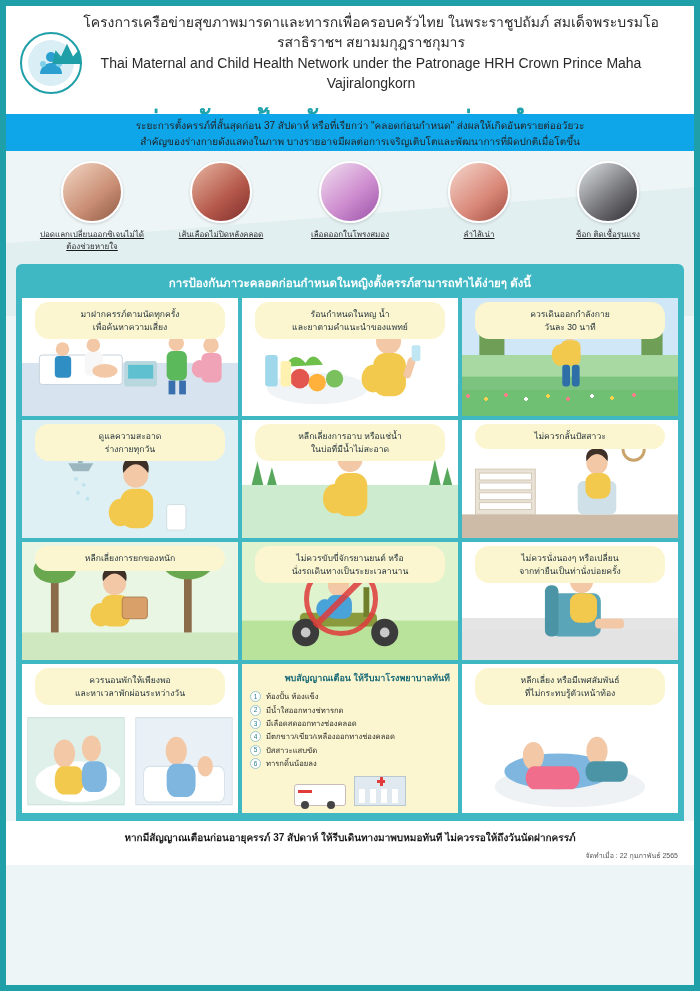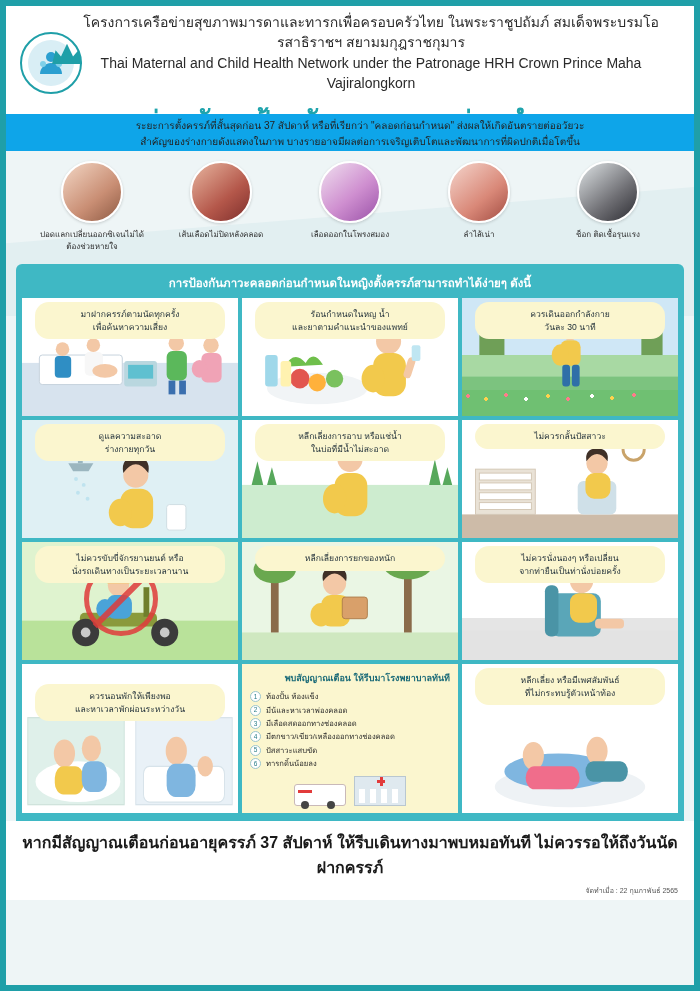--- a/index.html
+++ b/index.html
@@ -86,20 +86,21 @@
     z-index:0;
   }
 
   
   .risks {
     position:relative;
     z-index:2;
     display:flex;
     justify-content:space-between;
     padding:10px 26px 6px 26px;
+    text-decoration:underline;
   }
   .risk {
     width:120px;
     text-align:center;
   }
   .risk .circ {
     width:62px;height:62px;border-radius:50%;
     margin:0 auto 6px auto;
     border:2px solid #ffffff;
     box-shadow:0 1px 3px rgba(0,0,0,.18);
@@ -225,21 +226,21 @@
   }
 
   
   .footer {
     position:relative;
     background:#ffffff;
     padding:9px 10px 4px 10px;
     text-align:center;
   }
   .footer-main {
-    font-size:16px;
+    font-size:10px;
     color:#1a1a1a;
     font-weight:bold;
   }
   .footer-date {
     margin-top:5px;
     text-align:right;
     font-size:7px;
     color:#555;
     padding-right:6px;
   }
@@ -456,20 +457,38 @@
             <rect x="120" y="62" width="40" height="34" rx="6" fill="#cfe0e8"></rect>
             <circle cx="140" cy="44" r="11" fill="#f3c8a6"></circle>
             <path d="M129 42 q11 -15 22 0 q2 -13 -11 -13 q-13 0 -11 13z" fill="#3f3027"></path>
             <rect x="128" y="54" width="26" height="26" rx="9" fill="#f2c94c"></rect>
           </svg>
         </div>
         <div class="bubble" style="white-space:pre-line">ไม่ควรกลั้นปัสสาวะ</div>
       </div>
 
       <div class="cell">
+        <div class="art bg-lift">
+          <svg width="100%" height="100%" viewBox="0 0 224 120" preserveAspectRatio="none" aria-hidden="true">
+            <rect x="0" y="92" width="224" height="28" fill="#cfe8c0"></rect>
+            <rect x="168" y="24" width="8" height="68" fill="#8a6b4a"></rect>
+            <ellipse cx="172" cy="22" rx="26" ry="16" fill="#6aa84f"></ellipse>
+            <rect x="30" y="30" width="8" height="62" fill="#8a6b4a"></rect>
+            <ellipse cx="34" cy="28" rx="22" ry="14" fill="#6aa84f"></ellipse>
+            <circle cx="96" cy="42" r="12" fill="#f3c8a6"></circle>
+            <path d="M84 40 q12 -16 24 0 q3 -14 -12 -14 q-15 0 -12 14z" fill="#3f3027"></path>
+            <rect x="82" y="54" width="30" height="32" rx="10" fill="#f2c94c"></rect>
+            <ellipse cx="82" cy="74" rx="11" ry="12" fill="#f2c94c"></ellipse>
+            <rect x="104" y="56" width="26" height="22" rx="3" fill="#d9a06a" stroke="#b07f4e"></rect>
+          </svg>
+        </div>
+        <div class="bubble" style="white-space:pre-line">หลีกเลี่ยงการยกของหนัก</div>
+      </div>
+
+      <div class="cell">
         <div class="art bg-moto">
           <svg width="100%" height="100%" viewBox="0 0 224 120" preserveAspectRatio="none" aria-hidden="true">
             <rect x="0" y="80" width="224" height="40" fill="#b9e29a"></rect>
             <rect x="60" y="72" width="80" height="14" rx="5" fill="#8a9a3c"></rect>
             <circle cx="66" cy="92" r="14" fill="#3b3b3b"></circle>
               <circle cx="66" cy="92" r="5" fill="#c9c9c9"></circle>
             <circle cx="148" cy="92" r="14" fill="#3b3b3b"></circle>
               <circle cx="148" cy="92" r="5" fill="#c9c9c9"></circle>
             <circle cx="100" cy="44" r="11" fill="#f3c8a6"></circle>
             <path d="M88 42 a12 12 0 0 1 24 0z" fill="#f2c94c"></path>
@@ -477,56 +496,38 @@
             <ellipse cx="86" cy="68" rx="9" ry="10" fill="#4aa3d8"></ellipse>
             <rect x="126" y="46" width="6" height="30" fill="#6f7f2c"></rect>
           </svg>
           <div class="no-cross" style="left:62px;top:20px;"></div>
         </div>
         <div class="bubble" style="white-space:pre-line">ไม่ควรขับขี่จักรยานยนต์ หรือ
 นั่งรถเดินทางเป็นระยะเวลานาน</div>
       </div>
 
       <div class="cell">
-        <div class="art bg-lift">
-          <svg width="100%" height="100%" viewBox="0 0 224 120" preserveAspectRatio="none" aria-hidden="true">
-            <rect x="0" y="92" width="224" height="28" fill="#cfe8c0"></rect>
-            <rect x="168" y="24" width="8" height="68" fill="#8a6b4a"></rect>
-            <ellipse cx="172" cy="22" rx="26" ry="16" fill="#6aa84f"></ellipse>
-            <rect x="30" y="30" width="8" height="62" fill="#8a6b4a"></rect>
-            <ellipse cx="34" cy="28" rx="22" ry="14" fill="#6aa84f"></ellipse>
-            <circle cx="96" cy="42" r="12" fill="#f3c8a6"></circle>
-            <path d="M84 40 q12 -16 24 0 q3 -14 -12 -14 q-15 0 -12 14z" fill="#3f3027"></path>
-            <rect x="82" y="54" width="30" height="32" rx="10" fill="#f2c94c"></rect>
-            <ellipse cx="82" cy="74" rx="11" ry="12" fill="#f2c94c"></ellipse>
-            <rect x="104" y="56" width="26" height="22" rx="3" fill="#d9a06a" stroke="#b07f4e"></rect>
-          </svg>
-        </div>
-        <div class="bubble" style="white-space:pre-line">หลีกเลี่ยงการยกของหนัก</div>
-      </div>
-
-      <div class="cell">
         <div class="art bg-sit">
           <svg width="100%" height="100%" viewBox="0 0 224 120" preserveAspectRatio="none" aria-hidden="true">
             <rect x="0" y="90" width="224" height="30" fill="#e3e3e3"></rect>
             <circle cx="186" cy="20" r="12" fill="none" stroke="#9fb2ba" stroke-width="3"></circle>
             <rect x="92" y="52" width="52" height="44" rx="8" fill="#5aa6b8"></rect>
             <rect x="86" y="44" width="14" height="52" rx="6" fill="#4a94a6"></rect>
             <circle cx="124" cy="40" r="12" fill="#f3c8a6"></circle>
             <path d="M112 38 q12 -16 24 0 q3 -14 -12 -14 q-15 0 -12 14z" fill="#3f3027"></path>
             <rect x="112" y="52" width="28" height="30" rx="9" fill="#f2c94c"></rect>
             <rect x="138" y="78" width="30" height="10" rx="4" fill="#f3c8a6"></rect>
           </svg>
         </div>
         <div class="bubble" style="white-space:pre-line">ไม่ควรนั่งนองๆ หรือเปลี่ยน
 จากท่ายืนเป็นท่านั่งบ่อยครั้ง</div>
       </div>
 
       <div class="cell">
-        <div class="bubble" style="white-space:pre-line;margin-top:20px">ควรนอนพักให้เพียงพอ
+        <div class="bubble" style="white-space:pre-line;margin-top:4px">ควรนอนพักให้เพียงพอ
 และหาเวลาพักผ่อนระหว่างวัน</div>
         <div class="art bg-sleep" style="top:46px">
           <svg width="100%" height="100%" viewBox="0 0 224 80" preserveAspectRatio="none" aria-hidden="true">
             <rect x="6" y="6" width="100" height="68" fill="#dff0ea" stroke="#cfe3dc"></rect>
             <ellipse cx="58" cy="56" rx="44" ry="16" fill="#ffffff"></ellipse>
             <circle cx="44" cy="34" r="11" fill="#f3c8a6"></circle>
             <rect x="34" y="44" width="30" height="22" rx="9" fill="#f2c94c"></rect>
             <circle cx="72" cy="30" r="10" fill="#f3c8a6"></circle>
             <rect x="62" y="40" width="26" height="24" rx="9" fill="#7fb6e0"></rect>
             <rect x="118" y="6" width="100" height="68" fill="#e9f1f7" stroke="#d7e3ea"></rect>
@@ -540,21 +541,21 @@
 
       <div class="cell" style="background:#fbf6cf">
         <div class="signs">
           <div class="signs-title">พบสัญญาณเตือน ให้รีบมาโรงพยาบาลทันที</div>
           <div class="sign-row">
               <span class="num">1</span>
               <span>ท้องปั้น ท้องแข็ง</span>
             </div>
           <div class="sign-row">
               <span class="num">2</span>
-              <span>มีน้และหาเวลาพ่องคลอด</span>
+              <span>มีน้ำใสออกทางช่ทารกด</span>
             </div>
           <div class="sign-row">
               <span class="num">3</span>
               <span>มีเลือดสดออกทางช่องคลอด</span>
             </div>
           <div class="sign-row">
               <span class="num">4</span>
               <span>มีตกขาว/เขียว/เหลืองออกทางช่องคลอด</span>
             </div>
           <div class="sign-row">

